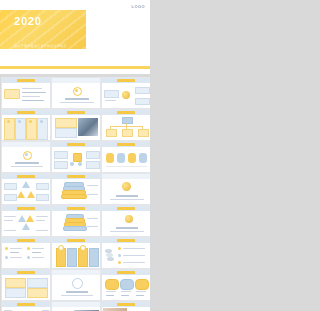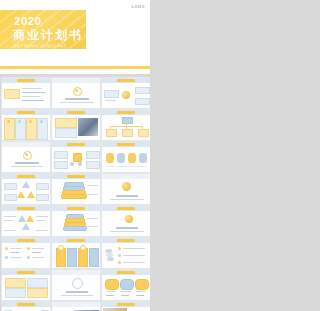--- a/index.html
+++ b/index.html
@@ -55,21 +55,20 @@
       
       
       
       
       
       
     </div>
     <div class="hero-logo">LOGO</div>
     <div class="hero-panel">
       <div class="hero-year">2020</div>
-      <div class="hero-title">商业计划书</div>
       <div class="hero-sub">适用于商务通用汇报计划总结等场景</div>
       <div class="hero-meta">汇报人：XXX        时间：2020年X月</div>
     </div>
     <div class="hero-bar"></div>
     <div class="hero-bar2"></div>
   </div>
 
   <div class="grid">
 
     <div class="cell">

